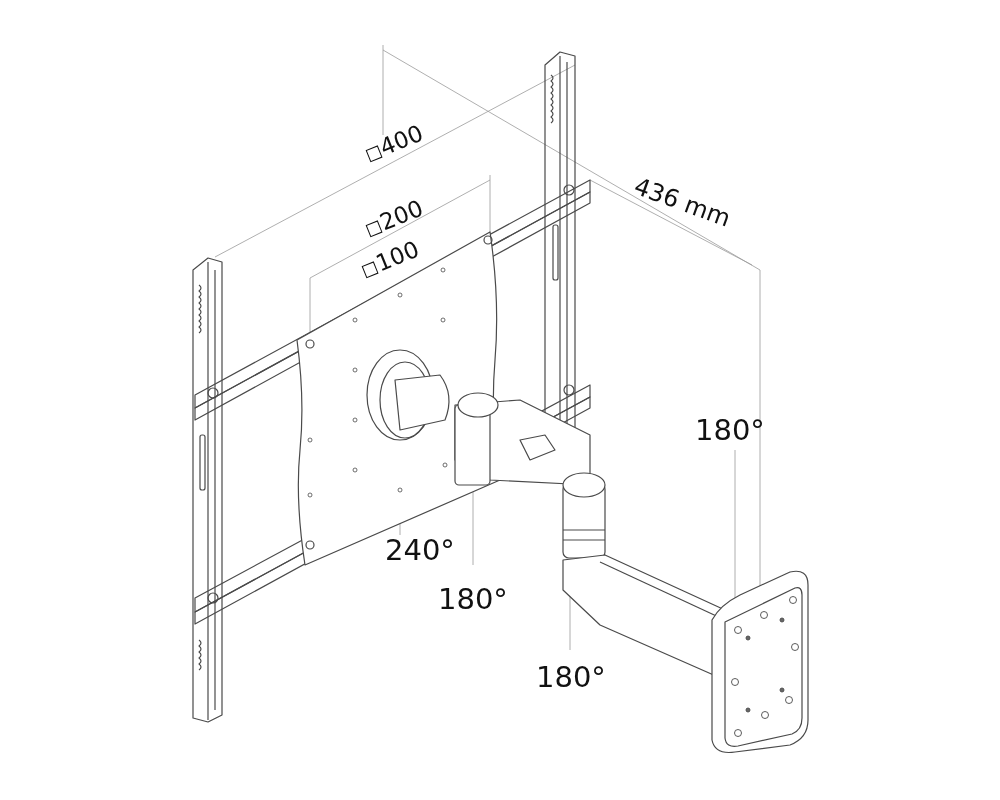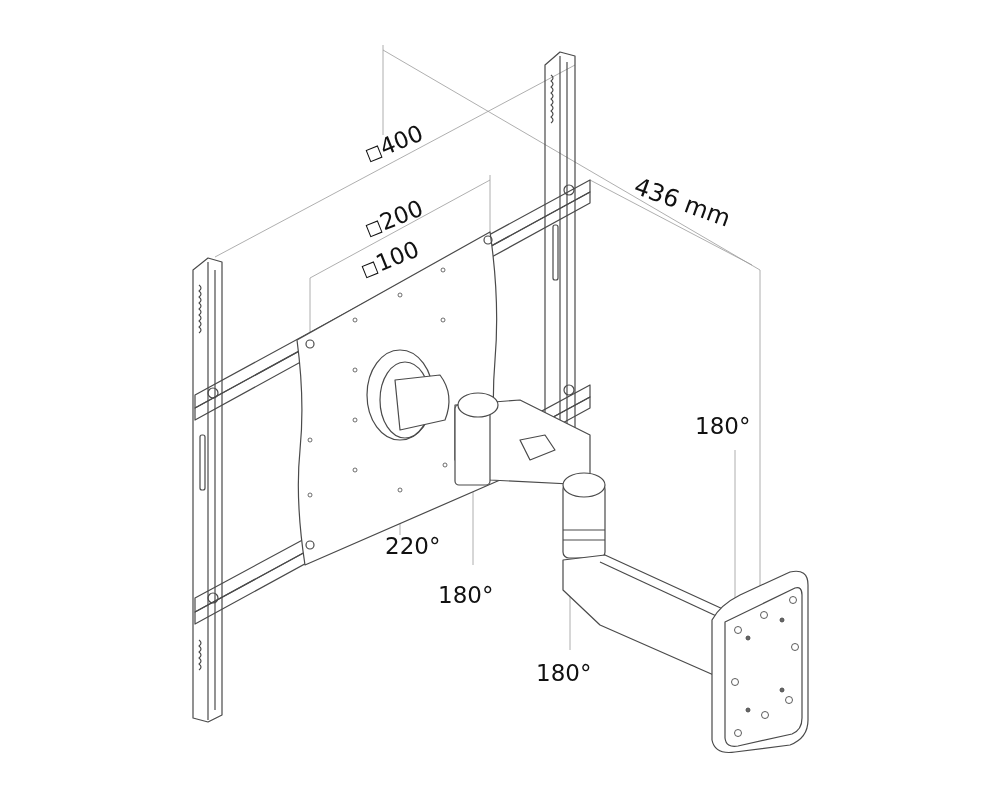--- a/index.html
+++ b/index.html
@@ -1,19 +1,19 @@
 <!DOCTYPE html>
 <html><head>
 <meta charset="utf-8">
 <style>
   html, body { margin: 0; padding: 0; background: #ffffff; }
   #canvas { position: relative; width: 1000px; height: 800px; overflow: hidden; background: #fff; }
   svg { position: absolute; left: 0; top: 0; }
   .lbl { position: absolute; font-family: "DejaVu Sans", sans-serif; color: #111; white-space: nowrap; }
-  .deg { font-size: 23px; }
+  .deg { font-size: 29px; }
   .vesa { font-size: 23px; transform-origin: left bottom; transform: rotate(-22deg); }
   .dim { font-size: 24px; transform-origin: left top; transform: rotate(20deg); }
   .sq { display: inline-block; width: 11px; height: 11px; border: 1.3px solid #111; margin-right: 2px; vertical-align: -1px; }
 </style>
 </head>
 <body>
 
 <div id="canvas">
   <svg width="1000" height="800" viewBox="0 0 1000 800" fill="none" stroke="#4a4a4a" stroke-width="1.2" stroke-linejoin="round">
 
@@ -131,17 +131,17 @@
   </div>
   <div class="lbl vesa" style="left:372px;top:215px;">
     <span class="sq"></span><span>200</span>
   </div>
   <div class="lbl vesa" style="left:368px;top:256px;">
     <span class="sq"></span><span>100</span>
   </div>
 
   <div class="lbl dim" style="left:640px;top:172px;">436 mm</div>
 
-  <div class="lbl deg" style="left:385px;top:533px;">220°</div>
+  <div class="lbl deg" style="left:385px;top:533px;">240°</div>
   <div class="lbl deg" style="left:438px;top:582px;">180°</div>
   <div class="lbl deg" style="left:536px;top:660px;">180°</div>
   <div class="lbl deg" style="left:695px;top:413px;">180°</div>
 </div>
 
 </body></html>

